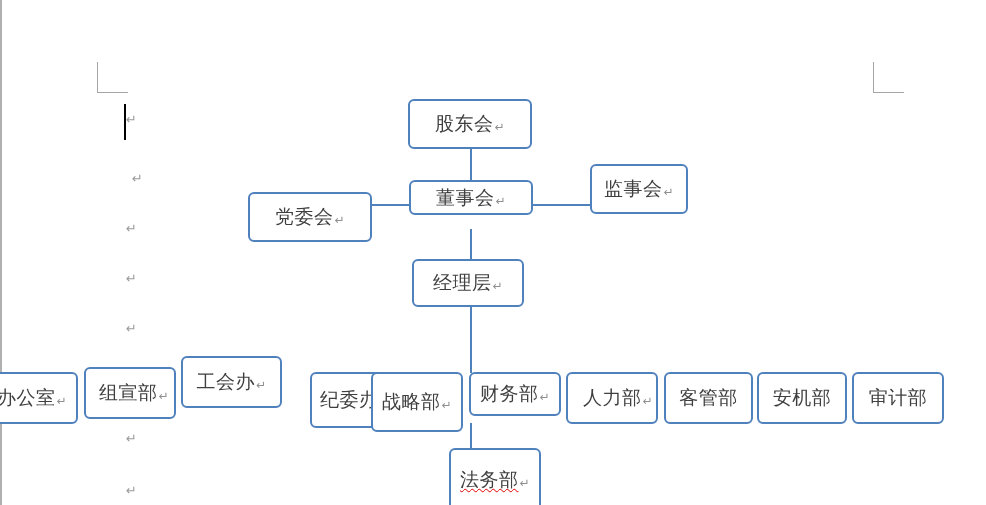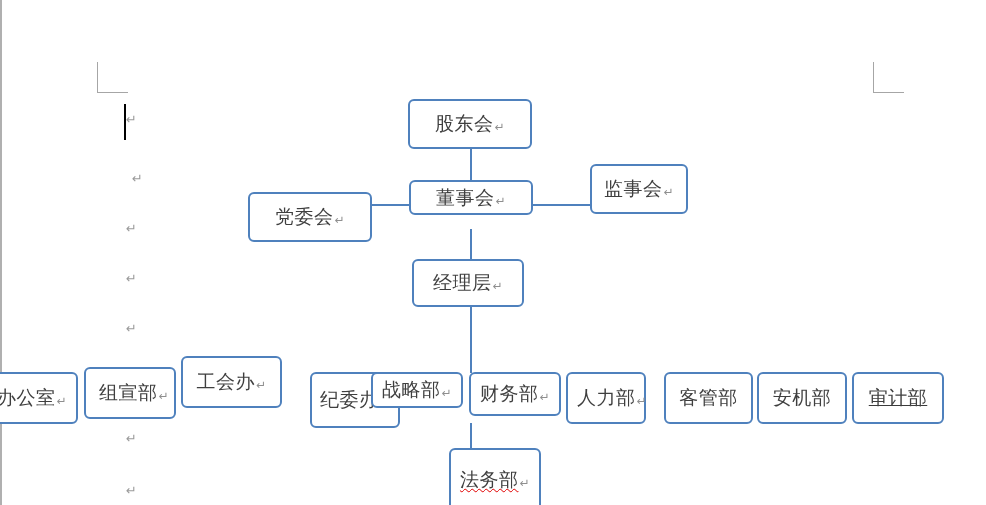--- a/index.html
+++ b/index.html
@@ -214,49 +214,49 @@
           <span class="label">工会办</span>
           <span class="pmark">↵</span>
         </span>
       </div>
       <div class="node" style="left: 276px; top: 372px; width: 90px; height: 56px; margin-left: 34px;">
         <span class="label-wrap">
           <span class="label">纪委办</span>
           <span class="pmark">↵</span>
         </span>
       </div>
-      <div class="node" style="left: 371px; top: 372px; width: 92px; height: 36px;">
+      <div class="node" style="left: 371px; top: 372px; width: 92px; height: 60px;">
         <span class="label-wrap">
           <span class="label">战略部</span>
           <span class="pmark">↵</span>
         </span>
       </div>
       <div class="node" style="left: 469px; top: 372px; width: 92px; height: 44px;">
         <span class="label-wrap">
           <span class="label">财务部</span>
           <span class="pmark">↵</span>
         </span>
       </div>
-      <div class="node" style="left: 566px; top: 372px; width: 80px; height: 52px; padding-left: 12px;">
+      <div class="node" style="left: 566px; top: 372px; width: 92px; height: 52px; padding-left: 12px;">
         <span class="label-wrap">
           <span class="label">人力部</span>
           <span class="pmark">↵</span>
         </span>
       </div>
       <div class="node" style="left: 664px; top: 372px; width: 89px; height: 52px;">
         <span class="label-wrap">
           <span class="label">客管部</span>
         </span>
       </div>
       <div class="node" style="left: 757px; top: 372px; width: 90px; height: 52px; font-family: Liberation Serif, serif;">
         <span class="label-wrap">
           <span class="label">安机部</span>
         </span>
       </div>
-      <div class="node" style="left: 852px; top: 372px; width: 92px; height: 52px; text-decoration: underline;">
+      <div class="node" style="left: 852px; top: 372px; width: 92px; height: 52px;">
         <span class="label-wrap">
           <span class="label">审计部</span>
         </span>
       </div>
       <div class="node" style="left: 449px; top: 448px; width: 92px; height: 64px;">
         <span class="label-wrap">
           <span class="label misspelled">法务部</span>
           <span class="pmark">↵</span>
         </span>
       </div>

